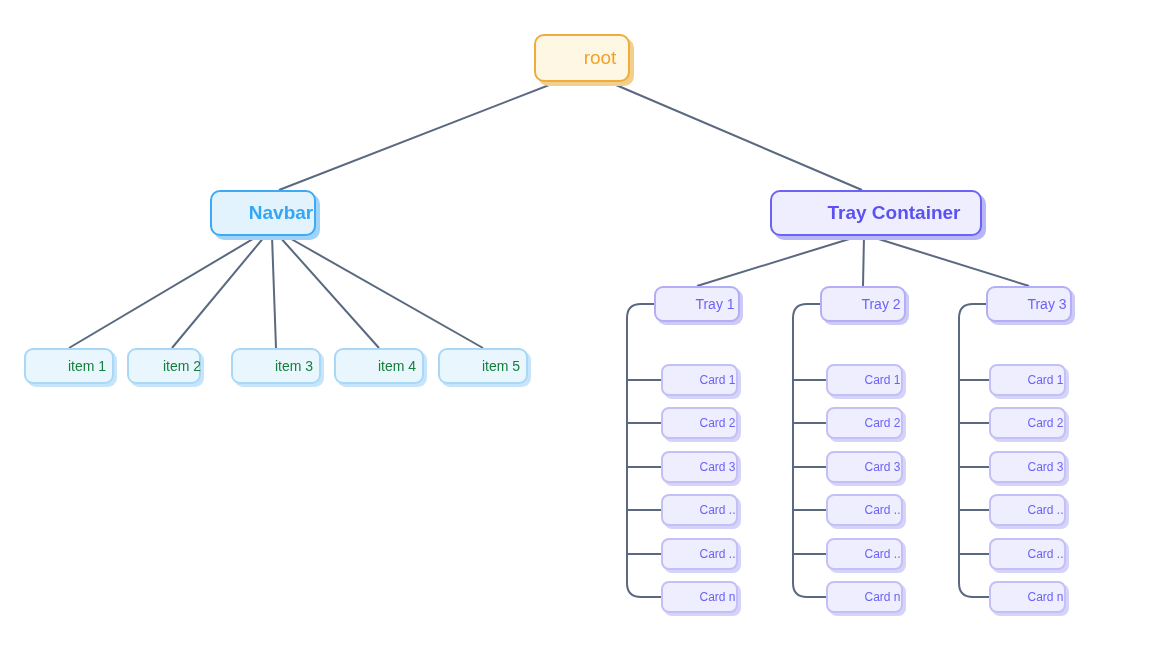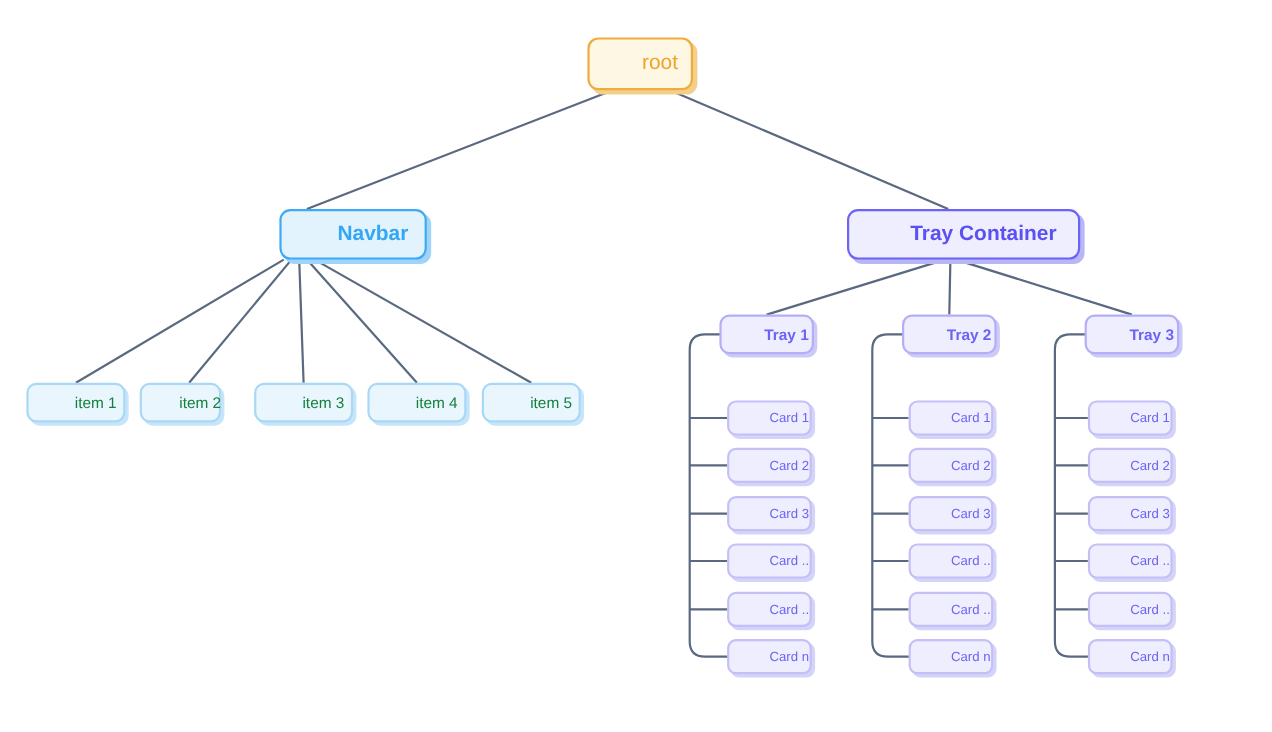--- a/index.html
+++ b/index.html
@@ -81,21 +81,21 @@
     box-shadow: 4px 4px 0 0 #b9b6f6;
   }
 
   
   .n-tray {
     background: #eeeefe;
     border-color: #b3aef6;
     color: #6c63f5;
     border-radius: 9px;
     font-size: 14px;
-    font-weight: bold;
+    font-weight: normal;
     box-shadow: 3px 3px 0 0 #cdcaf8;
   }
 
   
   .n-card {
     background: #eeeefe;
     border-color: #c3bff7;
     color: #6c63f5;
     border-radius: 8px;
     font-size: 12px;
@@ -130,21 +130,21 @@
       <line x1="793" y1="510" x2="826" y2="510" stroke="#5a6980" stroke-width="2" stroke-linecap="butt"></line>
       <line x1="793" y1="554" x2="826" y2="554" stroke="#5a6980" stroke-width="2" stroke-linecap="butt"></line>
       <path d="M 986 304 L 973 304 Q 959 304 959 318 L 959 583 Q 959 597 973 597 L 989 597" fill="none" stroke="#5a6980" stroke-width="2" stroke-linecap="round"></path>
       <line x1="959" y1="380" x2="989" y2="380" stroke="#5a6980" stroke-width="2" stroke-linecap="butt"></line>
       <line x1="959" y1="423" x2="989" y2="423" stroke="#5a6980" stroke-width="2" stroke-linecap="butt"></line>
       <line x1="959" y1="467" x2="989" y2="467" stroke="#5a6980" stroke-width="2" stroke-linecap="butt"></line>
       <line x1="959" y1="510" x2="989" y2="510" stroke="#5a6980" stroke-width="2" stroke-linecap="butt"></line>
       <line x1="959" y1="554" x2="989" y2="554" stroke="#5a6980" stroke-width="2" stroke-linecap="butt"></line>
     </svg>
 <div class="node n-root" style="left: 534px; top: 34px; width: 96px; height: 48px;">root</div>
-    <div class="node n-navbar" style="left: 210px; top: 190px; width: 134px; height: 46px; margin-left: 44px;">Navbar</div>
+    <div class="node n-navbar" style="left: 210px; top: 190px; width: 106px; height: 46px;">Navbar</div>
     <div class="node n-item" style="left: 24px; top: 348px; width: 90px; height: 36px;">item 1</div>
     <div class="node n-item" style="left: 127px; top: 348px; width: 74px; height: 36px;">item 2</div>
     <div class="node n-item" style="left: 231px; top: 348px; width: 90px; height: 36px;">item 3</div>
     <div class="node n-item" style="left: 334px; top: 348px; width: 90px; height: 36px;">item 4</div>
     <div class="node n-item" style="left: 438px; top: 348px; width: 90px; height: 36px;">item 5</div>
     <div class="node n-traycontainer" style="left: 770px; top: 190px; width: 212px; height: 46px;">Tray Container</div>
     <div class="node n-tray" style="left: 654px; top: 286px; width: 86px; height: 36px;">Tray 1</div>
     <div class="node n-card" style="left: 661px; top: 364px; width: 77px; height: 32px;">Card 1</div>
     <div class="node n-card" style="left: 661px; top: 407px; width: 77px; height: 32px;">Card 2</div>
     <div class="node n-card" style="left: 661px; top: 451px; width: 77px; height: 32px;">Card 3</div>

